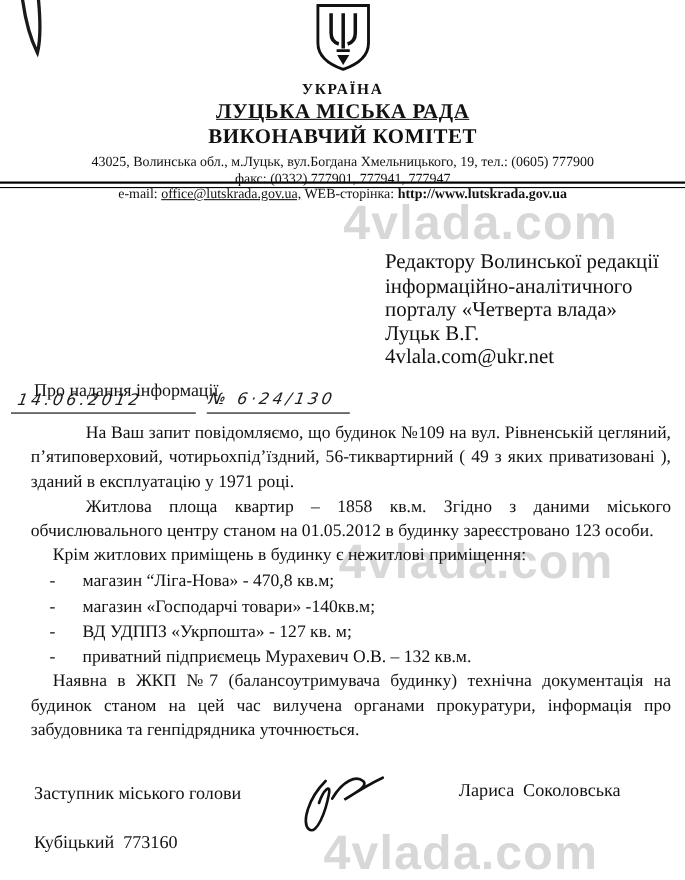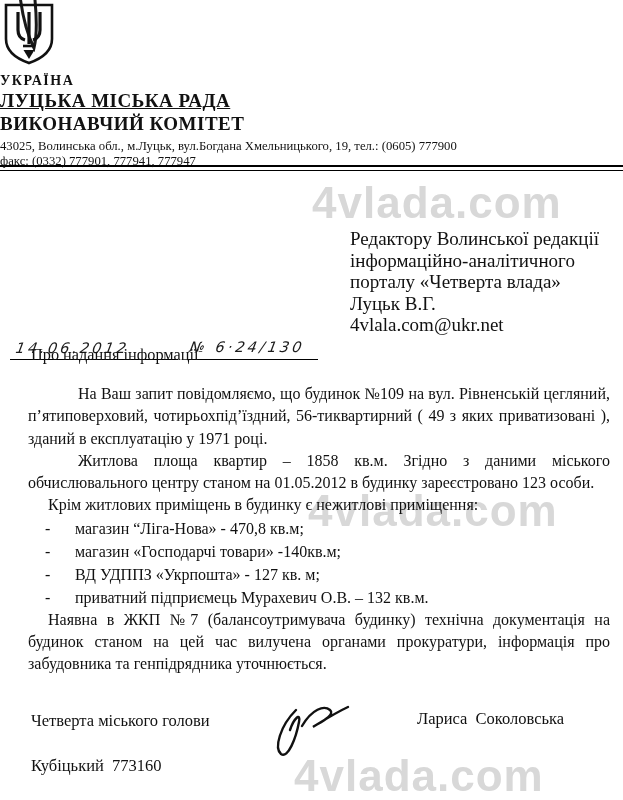--- a/index.html
+++ b/index.html
@@ -6,21 +6,21 @@
   .page {
     position:relative; width:623px; height:800px; margin:0 auto;
     background:#ffffff; overflow:hidden;
     font-family:"Liberation Serif", serif; color:#111;
   }
 
   
   .checkmark { position:absolute; left:8px; top:-6px; }
 
   
-  .letterhead { position:absolute; top:3px; left:0; width:100%; }
+  .letterhead { position:absolute; top:3px; left:0; width:100%; text-align:center; }
   .emblem { display:inline-block; }
   .country { font-size:14px; font-weight:bold; letter-spacing:1.5px; margin-top:4px; }
   .council { font-size:19px; font-weight:bold; letter-spacing:0.5px; margin-top:1px;text-decoration:underline; }
   .committee { font-size:19px; font-weight:bold; letter-spacing:0.5px; margin-top:1px; }
   .addr { font-size:12.7px; margin-top:4px; line-height:14.5px; }
   .addr .email-link { text-decoration:underline; }
   .addr .web-url { font-weight:bold; }
 
   .rule { position:absolute; top:165px; left:0; width:623px; height:3px;
           border-top:2.5px solid #000; border-bottom:1.5px solid #000; }
@@ -98,20 +98,21 @@
         <path d="M23 43 h12" stroke="#111" stroke-width="2.6"></path>
         <path d="M29 56 l-5.5 -9 h11 Z" fill="#111"></path>
       </svg>
     </span>
     <div class="country">УКРАЇНА</div>
     <div class="council">ЛУЦЬКА МІСЬКА РАДА</div>
     <div class="committee">ВИКОНАВЧИЙ КОМІТЕТ</div>
     <div class="addr">
       <div>43025, Волинська обл., м.Луцьк, вул.Богдана Хмельницького, 19, тел.: (0605) 777900</div>
       <div>факс: (0332) 777901, 777941, 777947</div>
+      <div><span>e-mail: </span><span class="email-link">office@lutskrada.gov.ua,</span><span> WEB-сторінка: </span><span class="web-url">http://www.lutskrada.gov.ua</span></div>
     </div>
   </div>
 
   <div class="rule"></div>
 
   <div class="ref fg">
     <div class="ref-row1">
       <span class="hand hand-date">14.06.2012</span>
       <span class="hand hand-num">№ 6·24/130</span>
       <span class="u1"></span>
@@ -147,21 +148,21 @@
         <span>ВД УДППЗ «Укрпошта» - 127 кв. м;</span>
       </div>
       <div class="list-item">
         <span class="dash">-</span>
         <span>приватний підприємець Мурахевич О.В. – 132 кв.м.</span>
       </div>
     </div>
     <p class="ind-sm">Наявна  в ЖКП №7 (балансоутримувача будинку) технічна документація на будинок  станом на цей час вилучена органами прокуратури, інформація про забудовника та генпідрядника уточнюється.</p>
   </div>
 
-  <div class="sig-title">Четверта міського голови</div>
+  <div class="sig-title">Заступник міського голови</div>
   <div class="sig-scribble">
     <svg width="94" height="74" viewBox="0 0 94 74">
       <path d="M30 16 C14 32 8 54 15 60 C22 65 30 44 33 28 C35 18 28 24 24 36
                M36 32 C46 15 58 11 64 16 C70 21 53 29 47 33 C55 28 69 19 82 13" fill="none" stroke="#111" stroke-width="2.4" stroke-linecap="round"></path>
     </svg>
   </div>
   <div class="sig-name">Лариса Соколовська</div>
   <div class="executor">Кубіцький  773160</div>
 
 </div>

